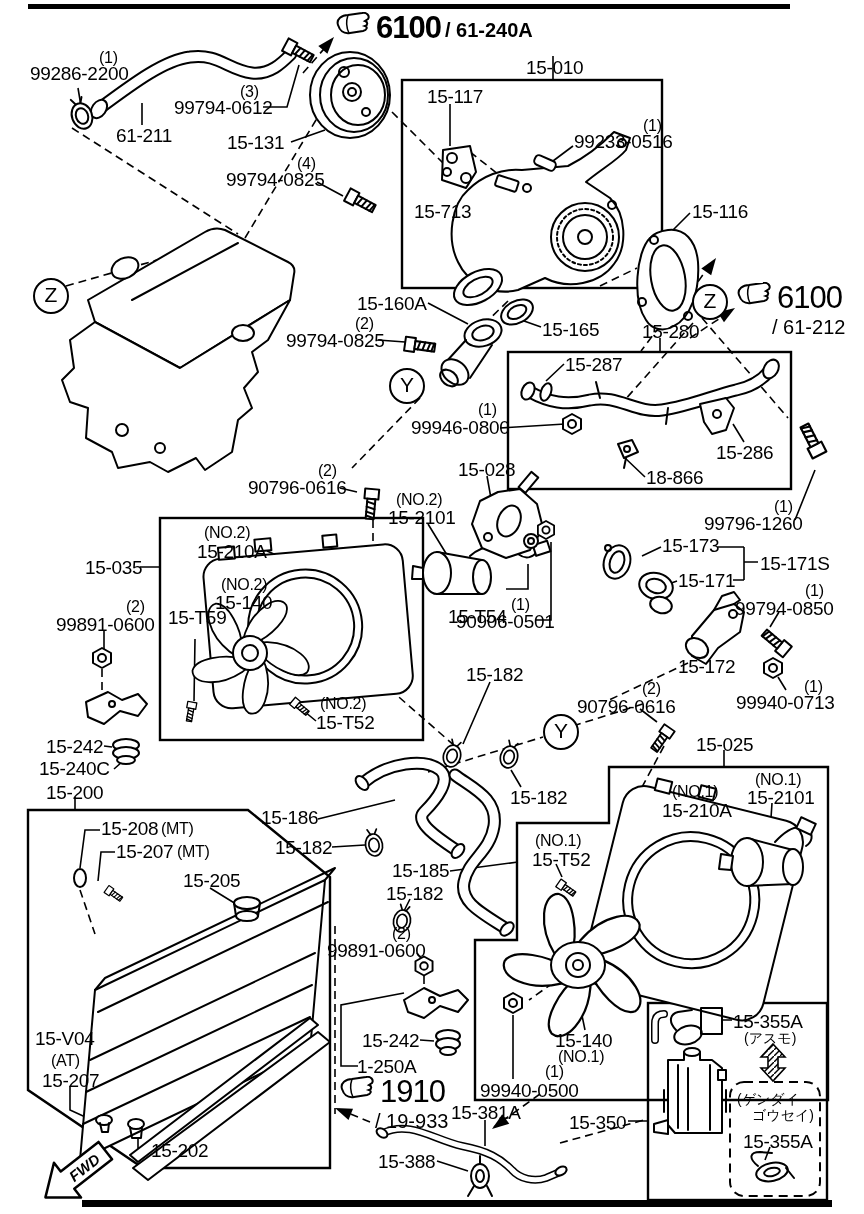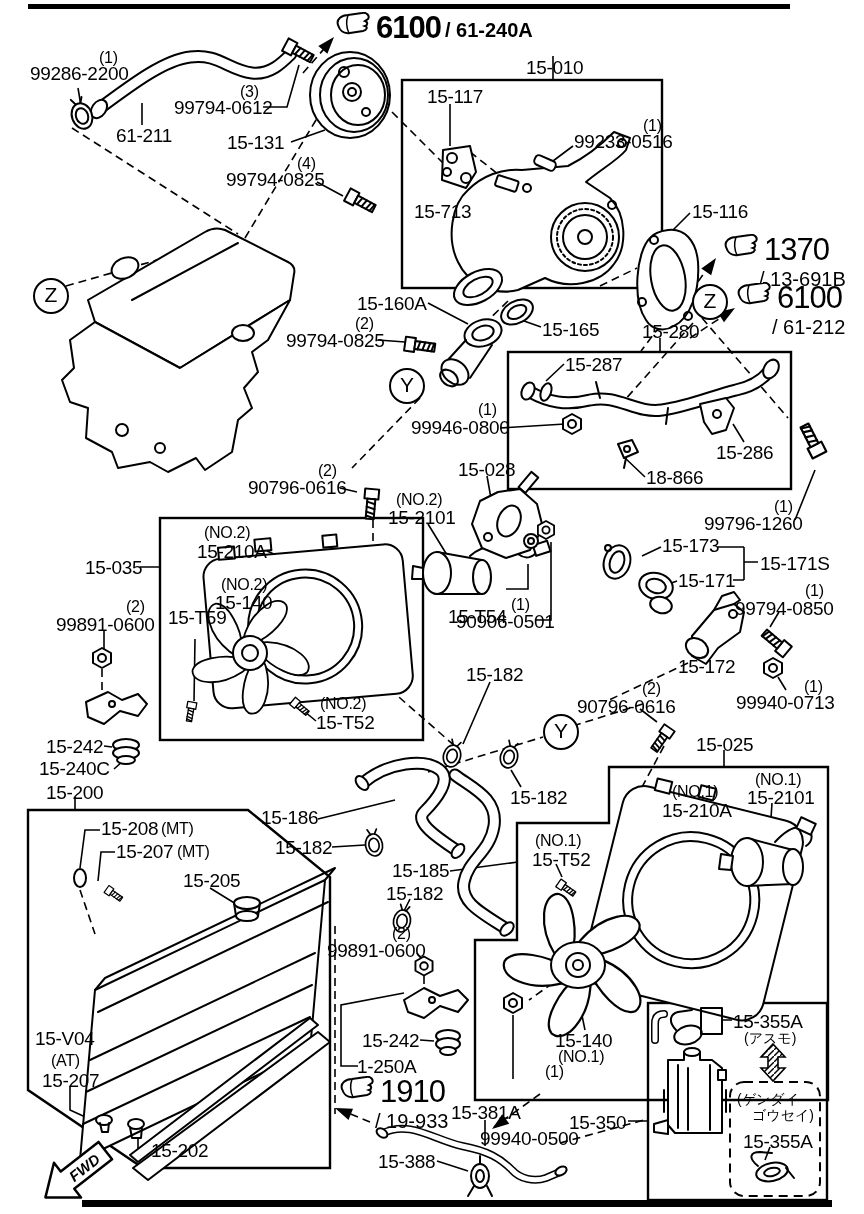--- a/index.html
+++ b/index.html
@@ -457,42 +457,38 @@
       <div class="lbl" style="left: 35px; top: 1029px;">15-V04</div>
       <div class="lbl sm" style="left: 51px; top: 1053px;">(AT)</div>
       <div class="lbl" style="left: 42px; top: 1071px;">15-207</div>
       <div class="lbl" style="left: 151px; top: 1141px;">15-202</div>
       <div class="lbl sm" style="left: 392px; top: 926px;">(2)</div>
       <div class="lbl" style="left: 327px; top: 941px;">99891-0600</div>
       <div class="lbl" style="left: 362px; top: 1031px;">15-242</div>
       <div class="lbl" style="left: 357px; top: 1057px;">1-250A</div>
       <div class="lbl" style="left: 451px; top: 1103px;">15-381A</div>
       <div class="lbl sm" style="left: 545px; top: 1064px;">(1)</div>
-      <div class="lbl" style="left: 480px; top: 1081px; margin-top: 48px;">99940-0500</div>
+      <div class="lbl" style="left: 480px; top: 1081px;">99940-0500</div>
       <div class="lbl" style="left: 555px; top: 1031px;">15-140</div>
       <div class="lbl sm" style="left: 558px; top: 1049px;">(NO.1)</div>
       <div class="lbl" style="left: 569px; top: 1113px;">15-350</div>
       <div class="lbl" style="left: 733px; top: 1012px;">15-355A</div>
       <div class="lbl jp" style="left: 744px; top: 1031px;">(アスモ)</div>
       <div class="lbl jp" style="left: 737px; top: 1092px;">(ゲンダイ</div>
       <div class="lbl jp" style="left: 752px; top: 1108px;">ゴウセイ)</div>
       <div class="lbl" style="left: 743px; top: 1132px;">15-355A</div>
       <div class="lbl" style="left: 378px; top: 1152px; text-align: center;">15-388</div>
       <div class="vcircle" style="left: 33px; top: 278px;">Z</div>
       <div class="vcircle" style="left: 389px; top: 368px;">Y</div>
       <div class="vcircle" style="left: 692px; top: 284px;">Z</div>
       <div class="vcircle" style="left: 543px; top: 714px;">Y</div>
       <div class="ref" style="left: 335px; top: 12px; font-weight: bold;"><svg class="tab" viewBox="0 0 36 24" width="36" height="24">
           <path d="M3,13 C1,7 7,3 13,3 L27,1 C32,0 35,4 33,7 L30,9 C33,10 33,13 30,14 C33,15 32,18 28,19 L15,21 C8,22 5,19 3,13 Z" fill="#fff" stroke="#000" stroke-width="2"></path>
           <path d="M13,3 C11,9 11,15 14,21" fill="none" stroke="#000" stroke-width="1.5"></path>
         </svg><span class="big">6100</span><span class="small">/ 61-240A</span></div>
-      <div class="ref stack" style="left: 723px; top: 234px;"><svg class="tab" viewBox="0 0 36 24" width="36" height="24">
-          <path d="M3,13 C1,7 7,3 13,3 L27,1 C32,0 35,4 33,7 L30,9 C33,10 33,13 30,14 C33,15 32,18 28,19 L15,21 C8,22 5,19 3,13 Z" fill="#fff" stroke="#000" stroke-width="2"></path>
-          <path d="M13,3 C11,9 11,15 14,21" fill="none" stroke="#000" stroke-width="1.5"></path>
-        </svg><span class="big">1370</span><span class="small">/ 13-691B</span></div>
       <div class="ref stack" style="left: 736px; top: 282px;"><svg class="tab" viewBox="0 0 36 24" width="36" height="24">
           <path d="M3,13 C1,7 7,3 13,3 L27,1 C32,0 35,4 33,7 L30,9 C33,10 33,13 30,14 C33,15 32,18 28,19 L15,21 C8,22 5,19 3,13 Z" fill="#fff" stroke="#000" stroke-width="2"></path>
           <path d="M13,3 C11,9 11,15 14,21" fill="none" stroke="#000" stroke-width="1.5"></path>
         </svg><span class="big">6100</span><span class="small">/ 61-212</span></div>
       <div class="ref stack" style="left: 339px; top: 1076px;"><svg class="tab" viewBox="0 0 36 24" width="36" height="24">
           <path d="M3,13 C1,7 7,3 13,3 L27,1 C32,0 35,4 33,7 L30,9 C33,10 33,13 30,14 C33,15 32,18 28,19 L15,21 C8,22 5,19 3,13 Z" fill="#fff" stroke="#000" stroke-width="2"></path>
           <path d="M13,3 C11,9 11,15 14,21" fill="none" stroke="#000" stroke-width="1.5"></path>
         </svg><span class="big">1910</span><span class="small">/ 19-933</span></div>
     </div>
 </div>

